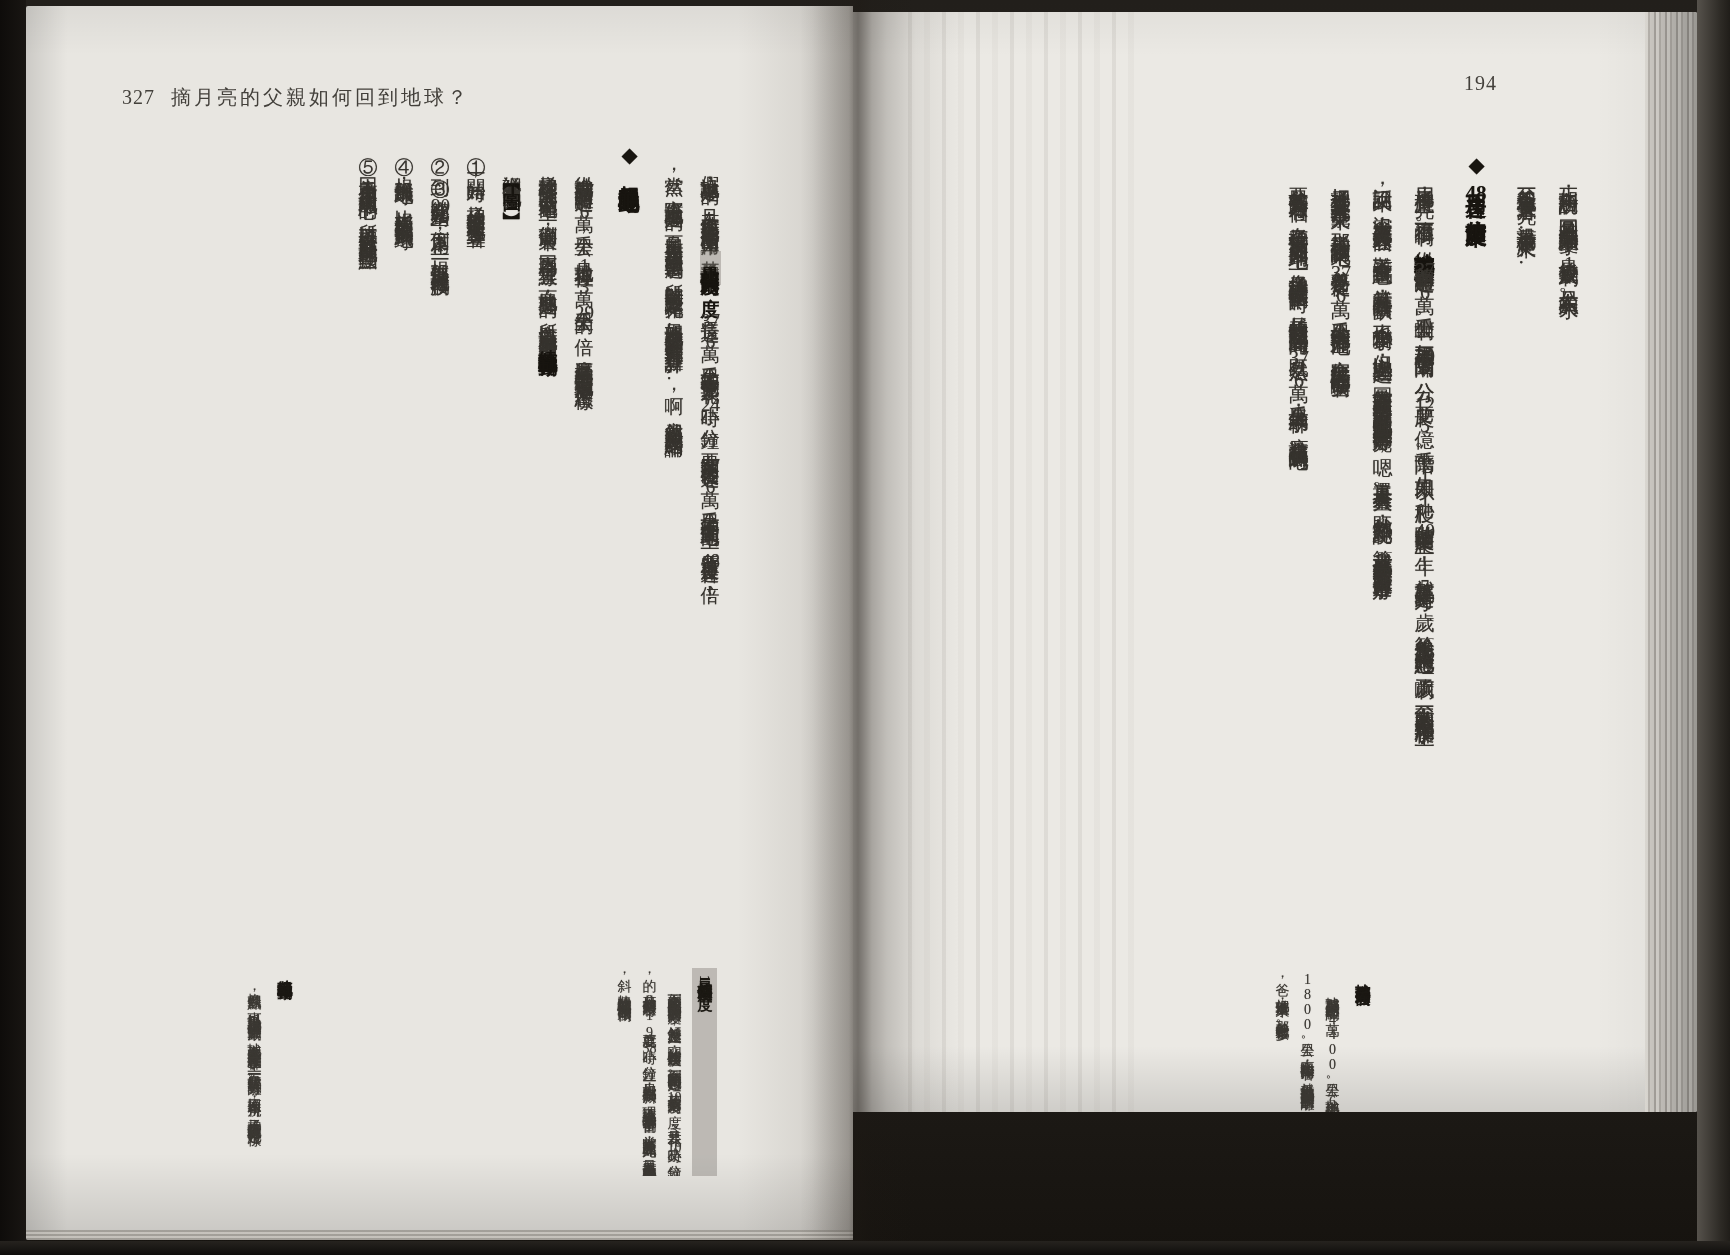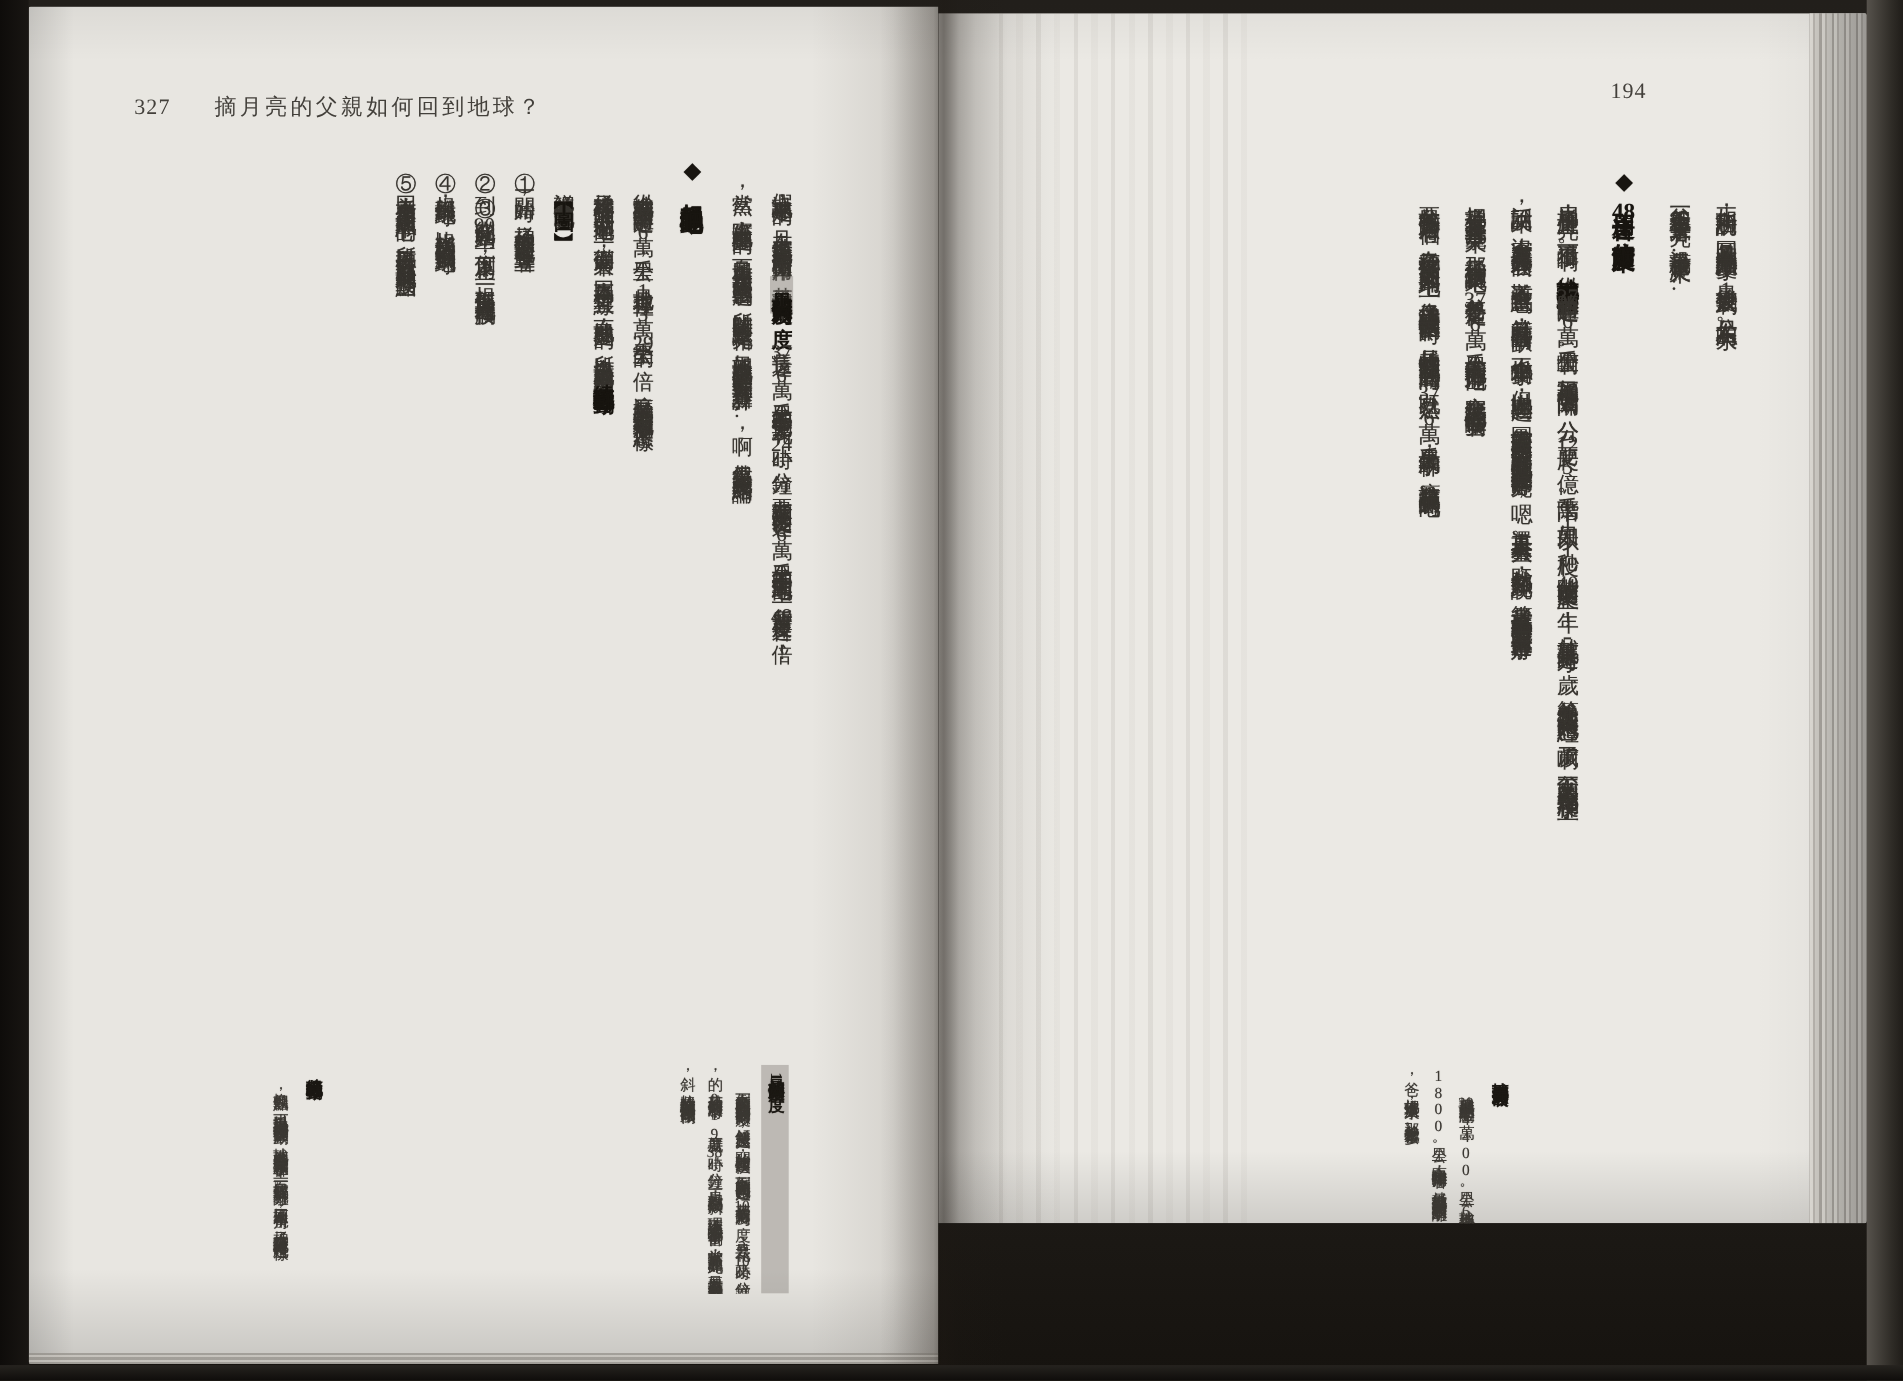--- a/index.html
+++ b/index.html
@@ -32,21 +32,21 @@
     background:repeating-linear-gradient(0deg,#8d8982 0 2px,#c4c0b9 2px 4px);opacity:.65;}
   .gutter{position:absolute;left:800px;top:0;width:116px;height:100%;pointer-events:none;
     background:linear-gradient(to right, rgba(30,25,20,0) 0%, rgba(30,25,20,.20) 42%, rgba(30,25,20,.42) 50%, rgba(30,25,20,.16) 62%, rgba(30,25,20,0) 100%);}
   .edge-left{position:absolute;left:0;top:0;width:26px;height:100%;background:linear-gradient(to right,#0e0c0a,#191613);}
   .edge-right{position:absolute;right:0;top:0;width:33px;height:100%;background:linear-gradient(to right,#56524c,#2e2b26 70%,#201d19);}
   .edge-bottom{position:absolute;left:0;bottom:0;width:100%;height:14px;background:linear-gradient(to bottom,#26231f,#0f0d0b);}
 
   
   .runhead{position:absolute;color:#43403b;font-size:20px;letter-spacing:2px;white-space:nowrap;}
   .runhead .num{letter-spacing:1px;}
-  .runhead .ttl{margin-left:40px;letter-spacing:3px;}
+  .runhead .ttl{margin-left:16px;letter-spacing:3px;}
 
   
   .vflow{position:absolute;writing-mode:vertical-rl;text-orientation:mixed;overflow:hidden;
     color:#36332e;text-shadow:0 0 .7px rgba(70,66,60,.55);}
   .main-flow{font-size:19px;letter-spacing:1.8px;}
   #p194-main{top:140px;right:107px;width:730px;height:742px;font-size:20px;line-height:42px;letter-spacing:1.6px;}
   #p195-main{top:136px;right:125px;width:648px;height:748px;line-height:36px;}
   .fn-flow{font-size:14px;line-height:25px;letter-spacing:1px;color:#3b3833;}
   #p194-fn{top:960px;right:317px;width:318px;height:208px;}
   #p195-fn1{top:962px;right:131px;width:338px;height:208px;}

